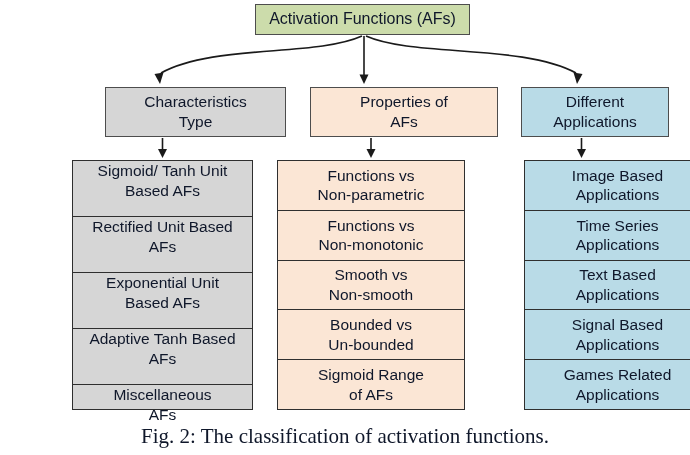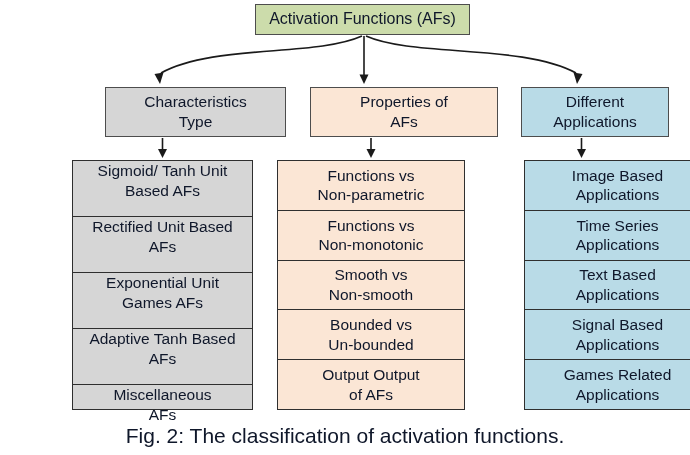--- a/index.html
+++ b/index.html
@@ -67,21 +67,21 @@
     width: 690px; height: 455px;
     pointer-events: none;
   }
   .conn { fill: none; stroke: var(--line); stroke-width: 1.6; }
   .arrowhead { fill: var(--line); stroke: none; }
 
   .caption {
     position: absolute;
     left: 0; top: 424px; width: 690px;
     text-align: center;
-    font-family: Liberation Sans, sans-serif;
+    font-family: Liberation Serif, serif;
     font-size: 21px;
   }
 </style>
 </head>
 <body>
 
 <div class="canvas">
 
   <svg class="connectors" viewBox="0 0 690 455" xmlns="http://www.w3.org/2000/svg">
     <path class="conn" d="M 362,36 C 315,57 213,44 161,73"></path>
@@ -106,37 +106,37 @@
 AFs</div>
   <div class="box header-box hdr-applications">Different
 Applications</div>
 
   <div class="list list-characteristics">
     <div class="list-item">Sigmoid/ Tanh Unit
 Based AFs</div>
     <div class="list-item">Rectified Unit Based
 AFs</div>
     <div class="list-item">Exponential Unit
-Games AFs</div>
+Based AFs</div>
     <div class="list-item">Adaptive Tanh Based
 AFs</div>
     <div class="list-item">Miscellaneous
 AFs</div>
   </div>
 
   <div class="list list-properties">
     <div class="list-item">Functions vs
 Non-parametric</div>
     <div class="list-item">Functions vs
 Non-monotonic</div>
     <div class="list-item">Smooth vs
 Non-smooth</div>
     <div class="list-item">Bounded vs
 Un-bounded</div>
-    <div class="list-item">Output Output
+    <div class="list-item">Sigmoid Range
 of AFs</div>
   </div>
 
   <div class="list list-applications">
     <div class="list-item">Image Based
 Applications</div>
     <div class="list-item">Time Series
 Applications</div>
     <div class="list-item">Text Based
 Applications</div>

